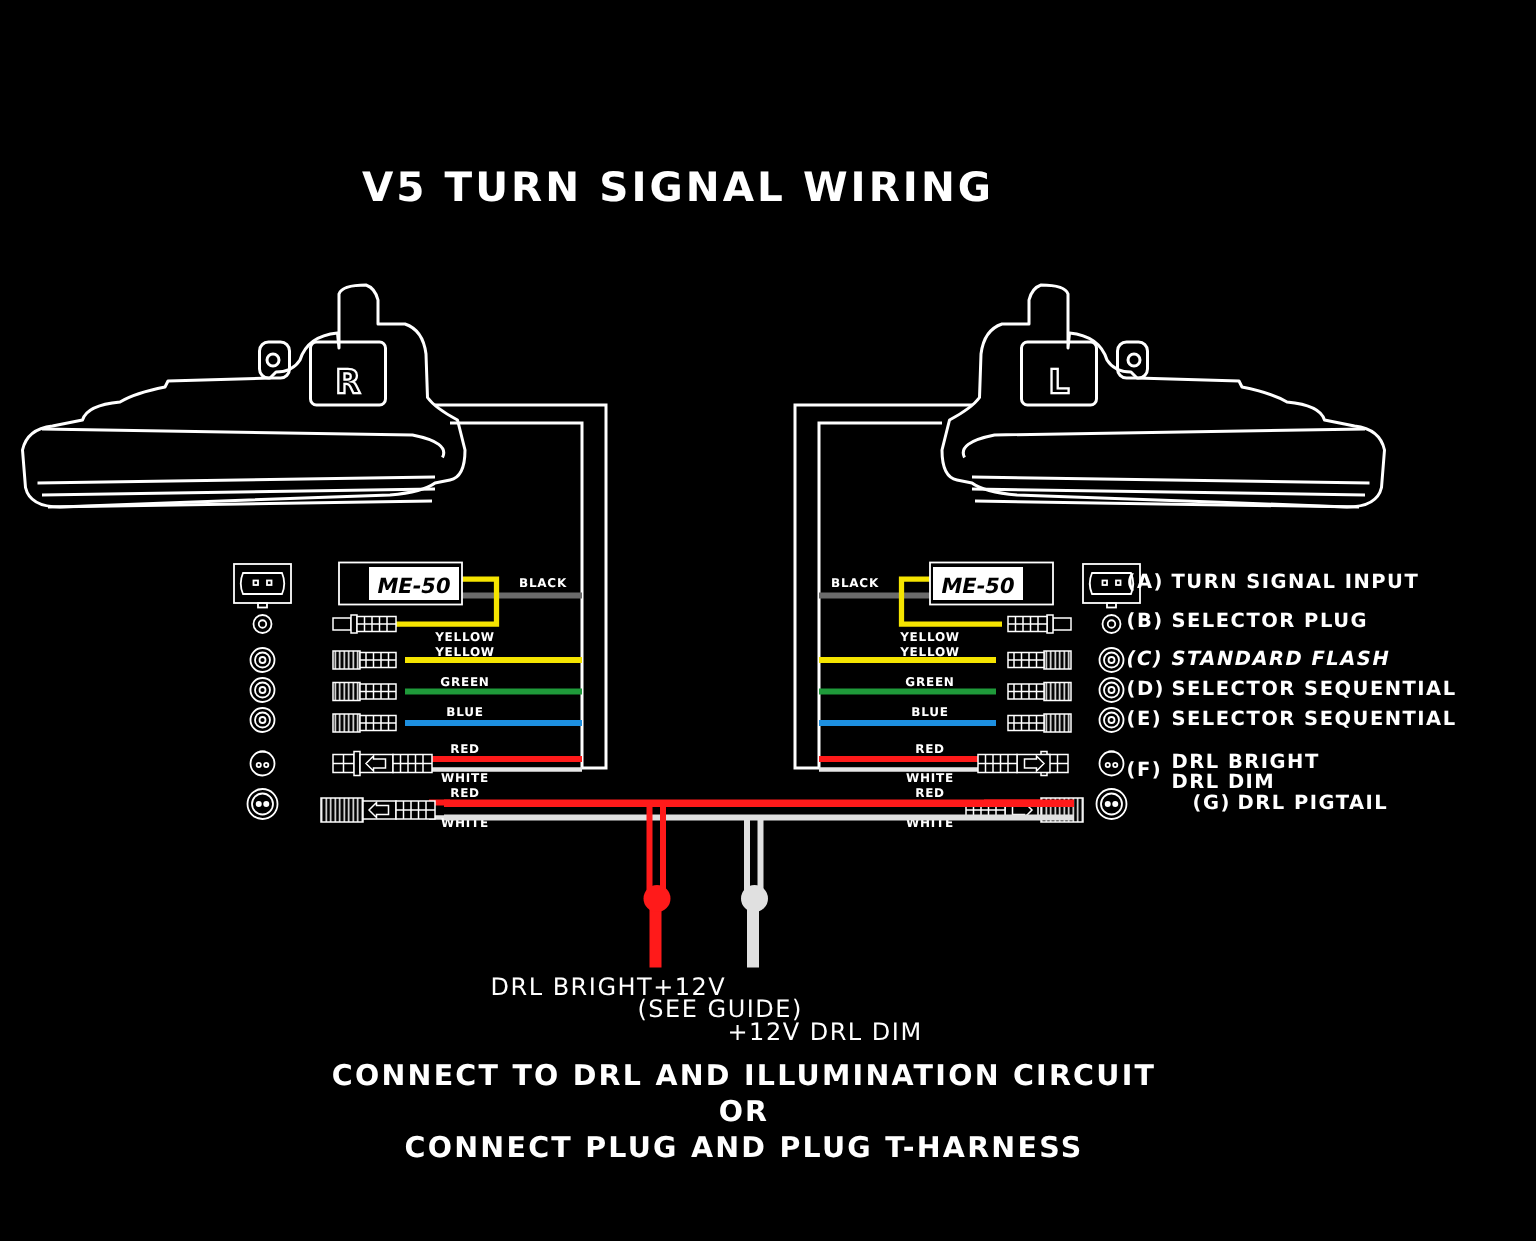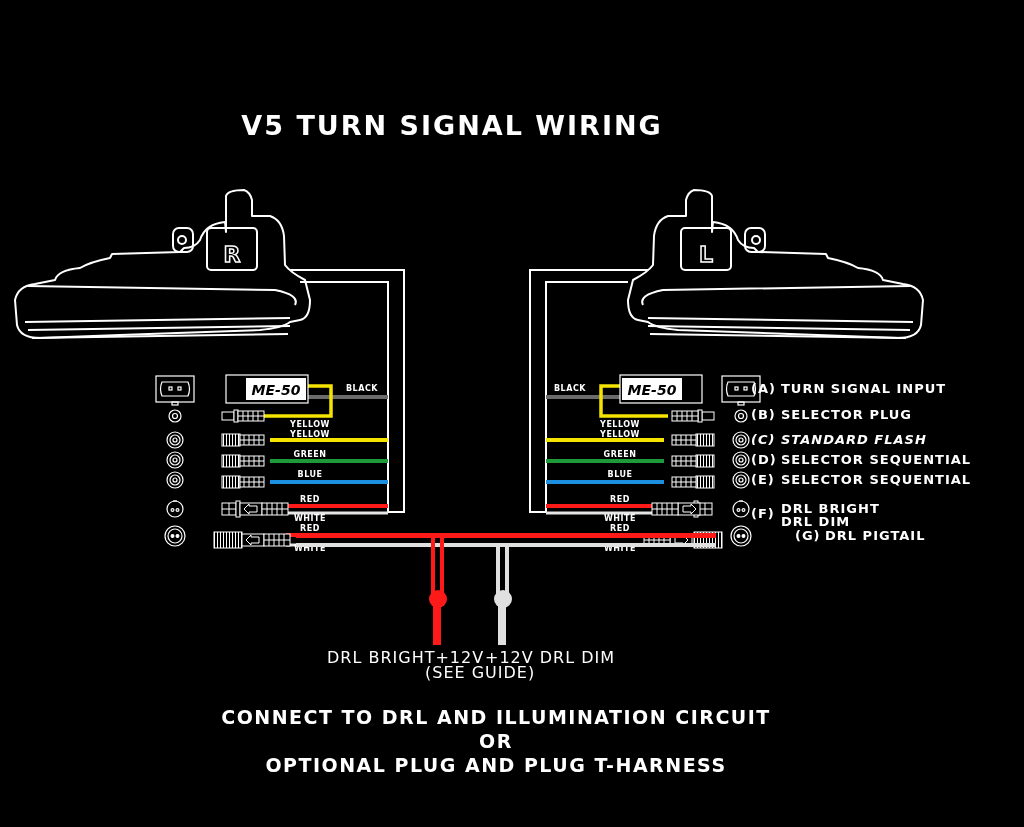--- a/index.html
+++ b/index.html
@@ -321,21 +321,21 @@
 
     <rect x="496" y="545" width="4" height="53" fill="#e0e0e0"></rect>
     <rect x="505" y="545" width="4" height="53" fill="#e0e0e0"></rect>
     <rect x="498" y="598" width="8" height="47" fill="#e0e0e0"></rect>
     <circle cx="503" cy="599" r="9" fill="#e0e0e0"></circle>
   </g>
 </svg>
 
 <div class="sub" style="left:327px; top:648px;">DRL BRIGHT+12V</div>
 <div class="sub" style="left:425px; top:663px;">(SEE GUIDE)</div>
-<div class="sub" style="left:485px; top:648px;">+12V DRL DIM</div>
+<div class="sub" style="left:485px; top:678px;">+12V DRL DIM</div>
 
 <div>
   <div class="legend" style="top:382px;">
     <span class="code">(A)</span><span class="txt">TURN SIGNAL INPUT</span>
   </div>
   <div class="legend" style="top:408px;">
     <span class="code">(B)</span><span class="txt">SELECTOR PLUG</span>
   </div>
   <div class="legend" style="top:433px;font-style:italic;">
     <span class="code">(C)</span><span class="txt">STANDARD FLASH</span>
@@ -349,13 +349,13 @@
   <div class="legend" style="top:502px;">
     <span class="code" style="vertical-align:top; padding-top:5px;">(F)</span><span class="txt"><span style="display:block;">DRL BRIGHT</span><span style="display:block;">DRL DIM</span></span>
   </div>
   <div class="legend" style="top:529px;margin-left:44px;">
     <span class="code">(G)</span><span class="txt">DRL PIGTAIL</span>
   </div>
 </div>
 
 <div class="footer" style="top:706px; left:0; width:944px;">CONNECT TO DRL AND ILLUMINATION CIRCUIT</div>
 <div class="footer" style="top:730px; left:0; width:944px;">OR</div>
-<div class="footer" style="top:754px; left:0; width:944px;">OPTIONAL PLUG AND PLUG T-HARNESS</div>
+<div class="footer" style="top:754px; left:0; width:944px;">CONNECT PLUG AND PLUG T-HARNESS</div>
 
 </body></html>

